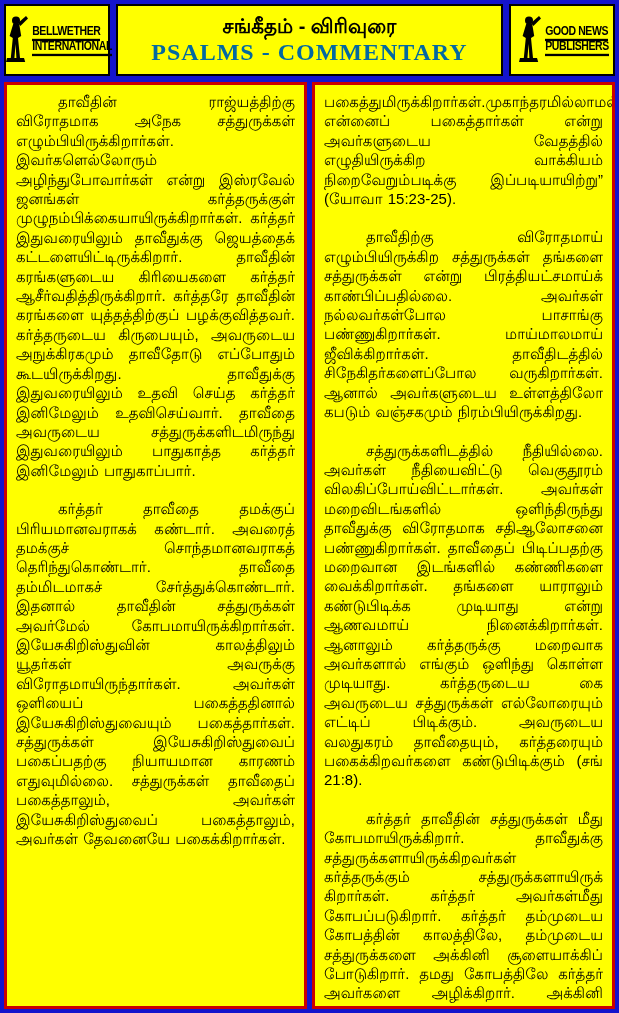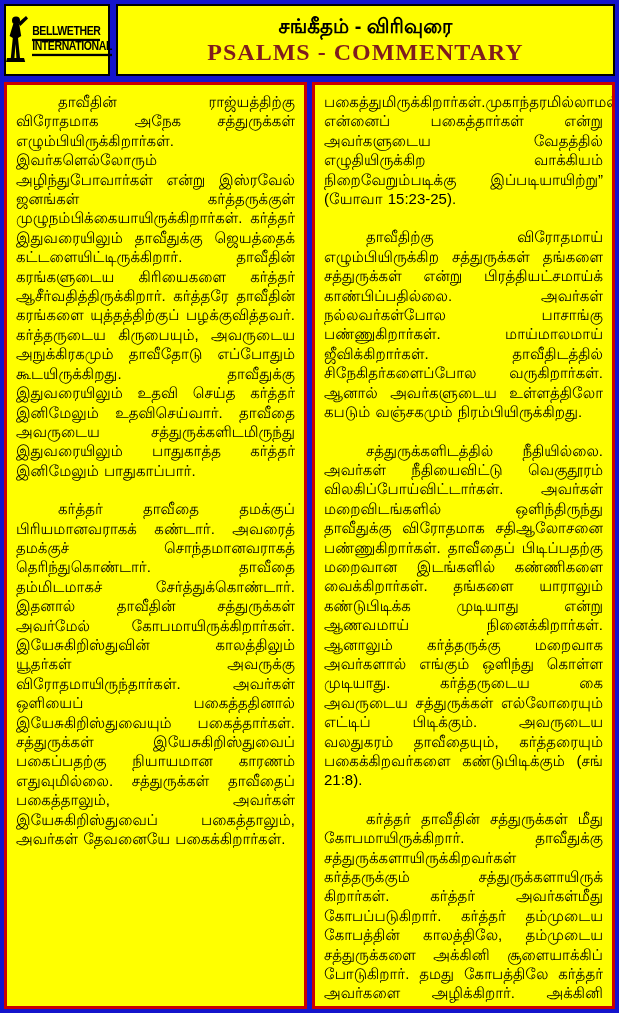--- a/index.html
+++ b/index.html
@@ -70,21 +70,21 @@
     font-weight: bold;
     font-size: 20px;
     color: #000;
     line-height: 1.1;
   }
   .title-english {
     font-family: "Liberation Serif", serif;
     font-weight: bold;
     font-size: 24px;
     letter-spacing: 1px;
-    color: #7f1d1d;
+    color: #0369a1;
     line-height: 1.05;
   }
   
   .content {
     flex: 1 1 auto;
     display: flex;
     gap: 5px;
     margin-top: 6px;
     min-height: 0;
   }
@@ -132,20 +132,36 @@
         <span class="logo-line">BELLWETHER</span>
         <span class="logo-line">INTERNATIONAL</span>
       </span>
     </div>
 
     <div class="title-box">
       <div class="title-tamil">சங்கீதம் - விரிவுரை</div>
       <div class="title-english">PSALMS - COMMENTARY</div>
     </div>
 
+    <div class="logo-box">
+      <span class="logo-figure">
+        <svg width="26" height="48" viewBox="0 0 13 24" aria-hidden="true">
+          <g fill="#000000">
+            <circle cx="7" cy="3.2" r="2"></circle>
+            <path d="M8 4.5 L12 1 L13 2.2 L9.2 6 Z"></path>
+            <path d="M5.6 5 L8.6 5 L9.6 11 L8 12 L9 22 L7.2 22 L6.8 15 L6.2 22 L4.4 22 L5.4 12 L3.8 11 Z"></path>
+            <path d="M2.5 22 L11 22 L11.6 24 L2 24 Z"></path>
+          </g>
+        </svg>
+      </span>
+      <span class="logo-text">
+        <span class="logo-line">GOOD NEWS</span>
+        <span class="logo-line">PUBLISHERS</span>
+      </span>
+    </div>
 
   </div>
 
   <div class="content">
 
     <div class="col">
       <p>தாவீதின் ராஜ்யத்திற்கு விரோதமாக அநேக சத்துருக்கள் எழும்பியிருக்கிறார்கள். இவர்களெல்லோரும் அழிந்துபோவார்கள் என்று இஸ்ரவேல் ஜனங்கள் கர்த்தருக்குள் முழுநம்பிக்கையாயிருக்கிறார்கள். கர்த்தர் இதுவரையிலும் தாவீதுக்கு ஜெயத்தைக் கட்டளையிட்டிருக்கிறார். தாவீதின் கரங்களுடைய கிரியைகளை கர்த்தர் ஆசீர்வதித்திருக்கிறார். கர்த்தரே தாவீதின் கரங்களை யுத்தத்திற்குப் பழக்குவித்தவர். கர்த்தருடைய கிருபையும், அவருடைய அநுக்கிரகமும் தாவீதோடு எப்போதும் கூடயிருக்கிறது. தாவீதுக்கு இதுவரையிலும் உதவி செய்த கர்த்தர் இனிமேலும் உதவிசெய்வார். தாவீதை அவருடைய சத்துருக்களிடமிருந்து இதுவரையிலும் பாதுகாத்த கர்த்தர் இனிமேலும் பாதுகாப்பார்.</p>
       <p>கர்த்தர் தாவீதை தமக்குப் பிரியமானவராகக் கண்டார். அவரைத் தமக்குச் சொந்தமானவராகத் தெரிந்துகொண்டார். தாவீதை தம்மிடமாகச் சேர்த்துக்கொண்டார். இதனால் தாவீதின் சத்துருக்கள் அவர்மேல் கோபமாயிருக்கிறார்கள். இயேசுகிறிஸ்துவின் காலத்திலும் யூதர்கள் அவருக்கு விரோதமாயிருந்தார்கள். அவர்கள் ஒளியைப் பகைத்ததினால் இயேசுகிறிஸ்துவையும் பகைத்தார்கள். சத்துருக்கள் இயேசுகிறிஸ்துவைப் பகைப்பதற்கு நியாயமான காரணம் எதுவுமில்லை. சத்துருக்கள் தாவீதைப் பகைத்தாலும், அவர்கள் இயேசுகிறிஸ்துவைப் பகைத்தாலும், அவர்கள் தேவனையே பகைக்கிறார்கள்.</p>
     </div>
 

